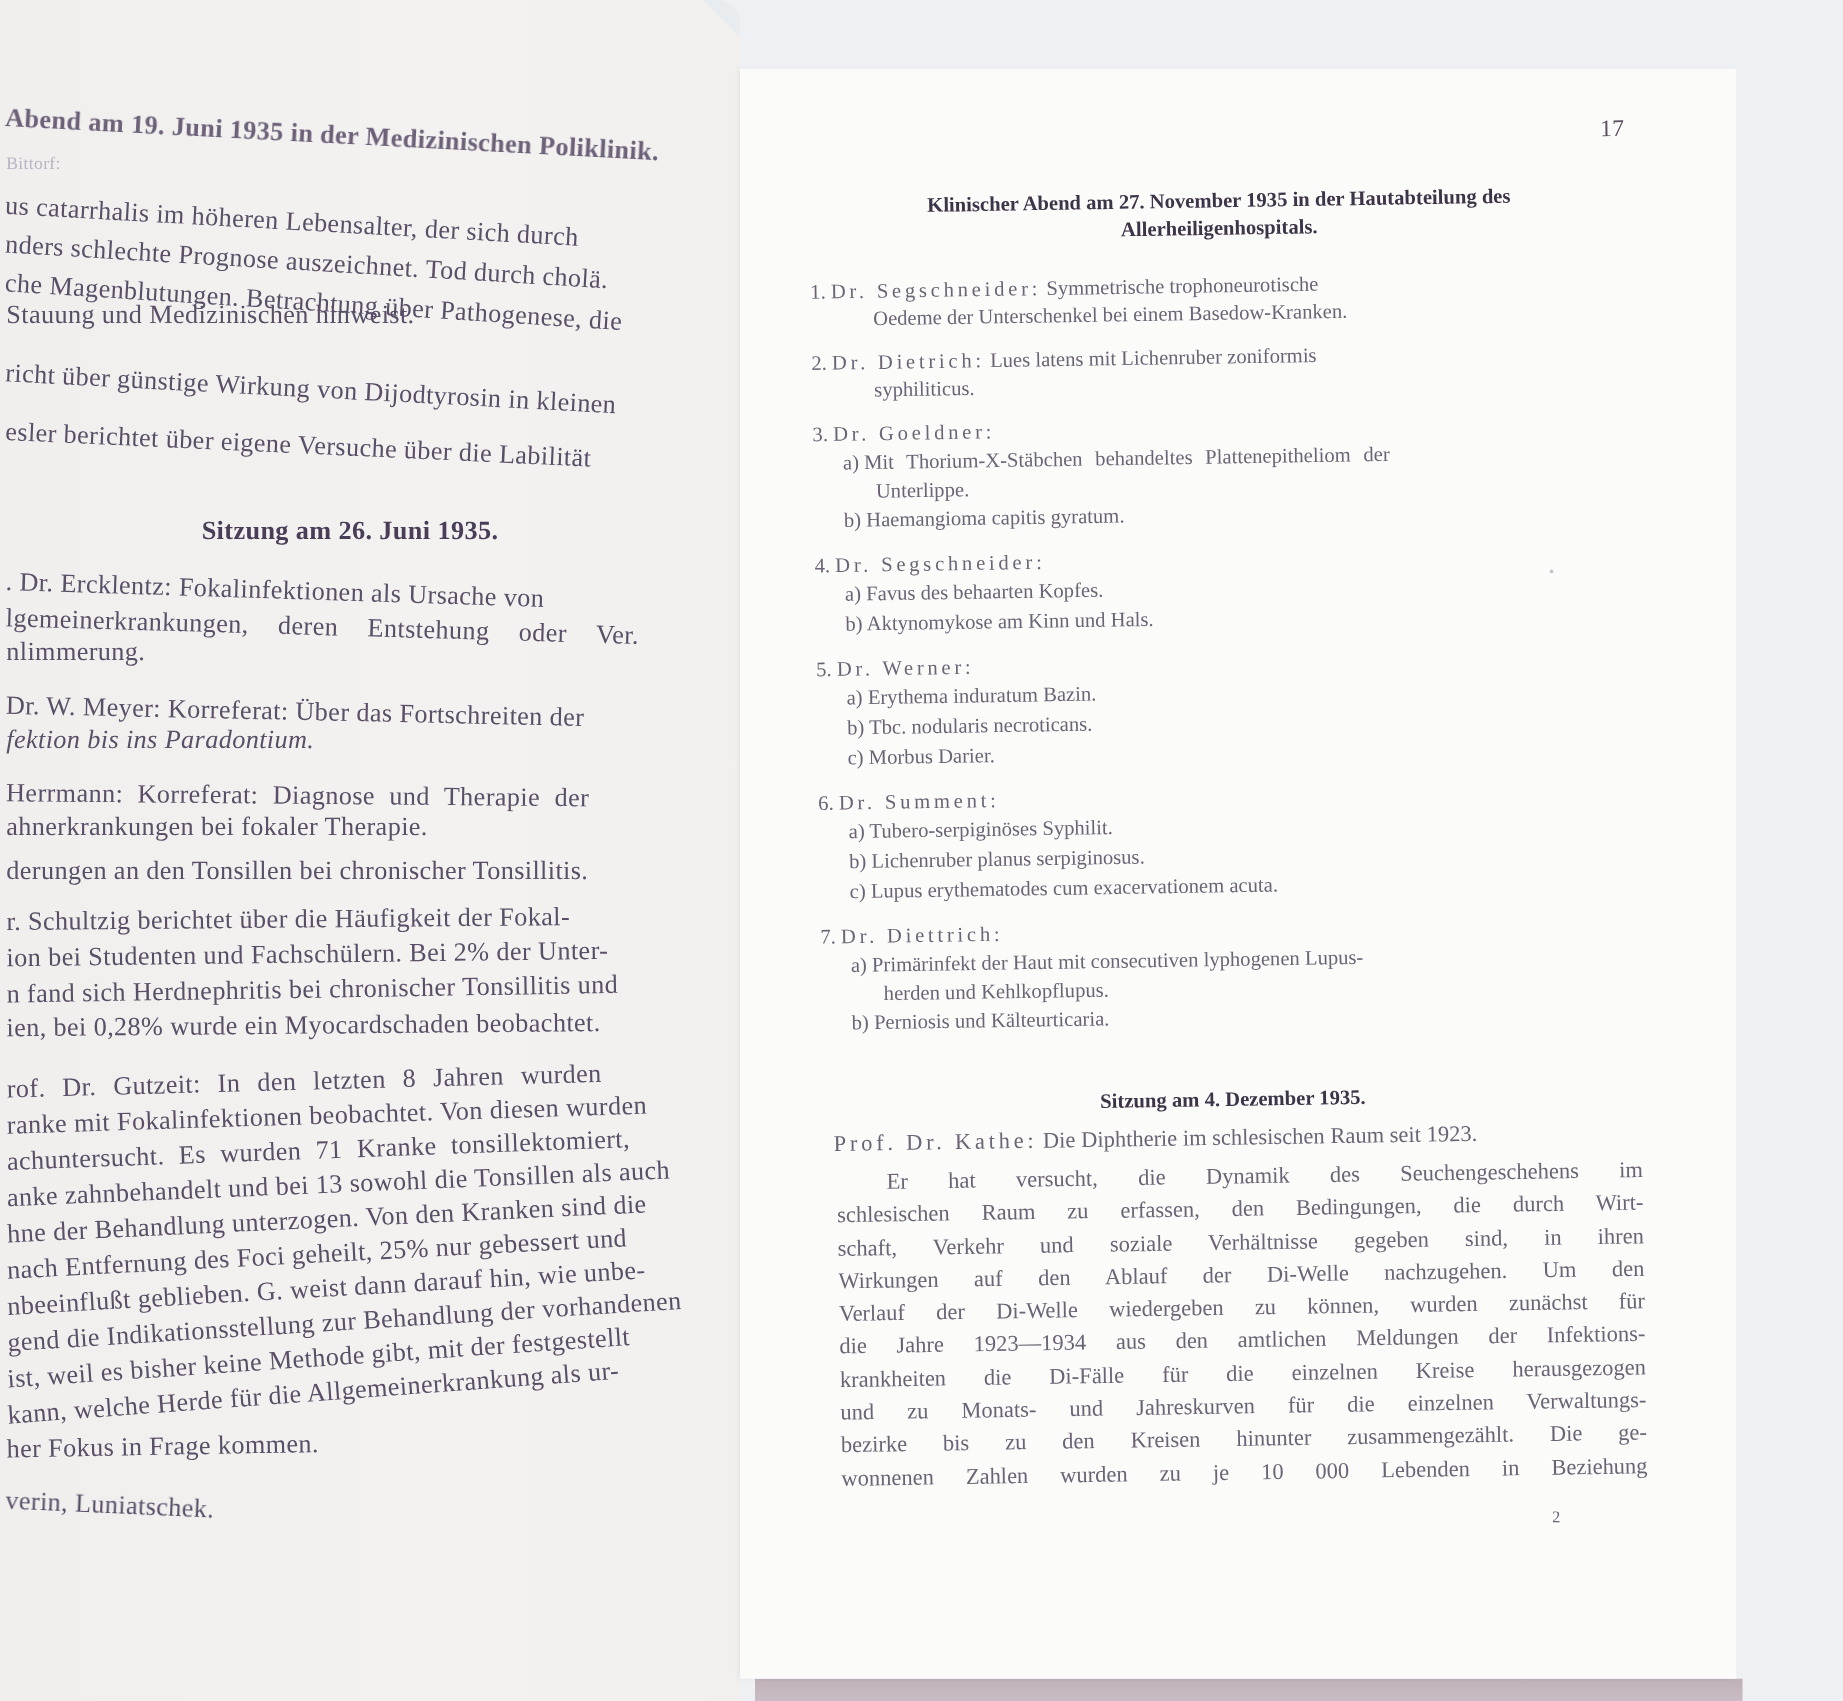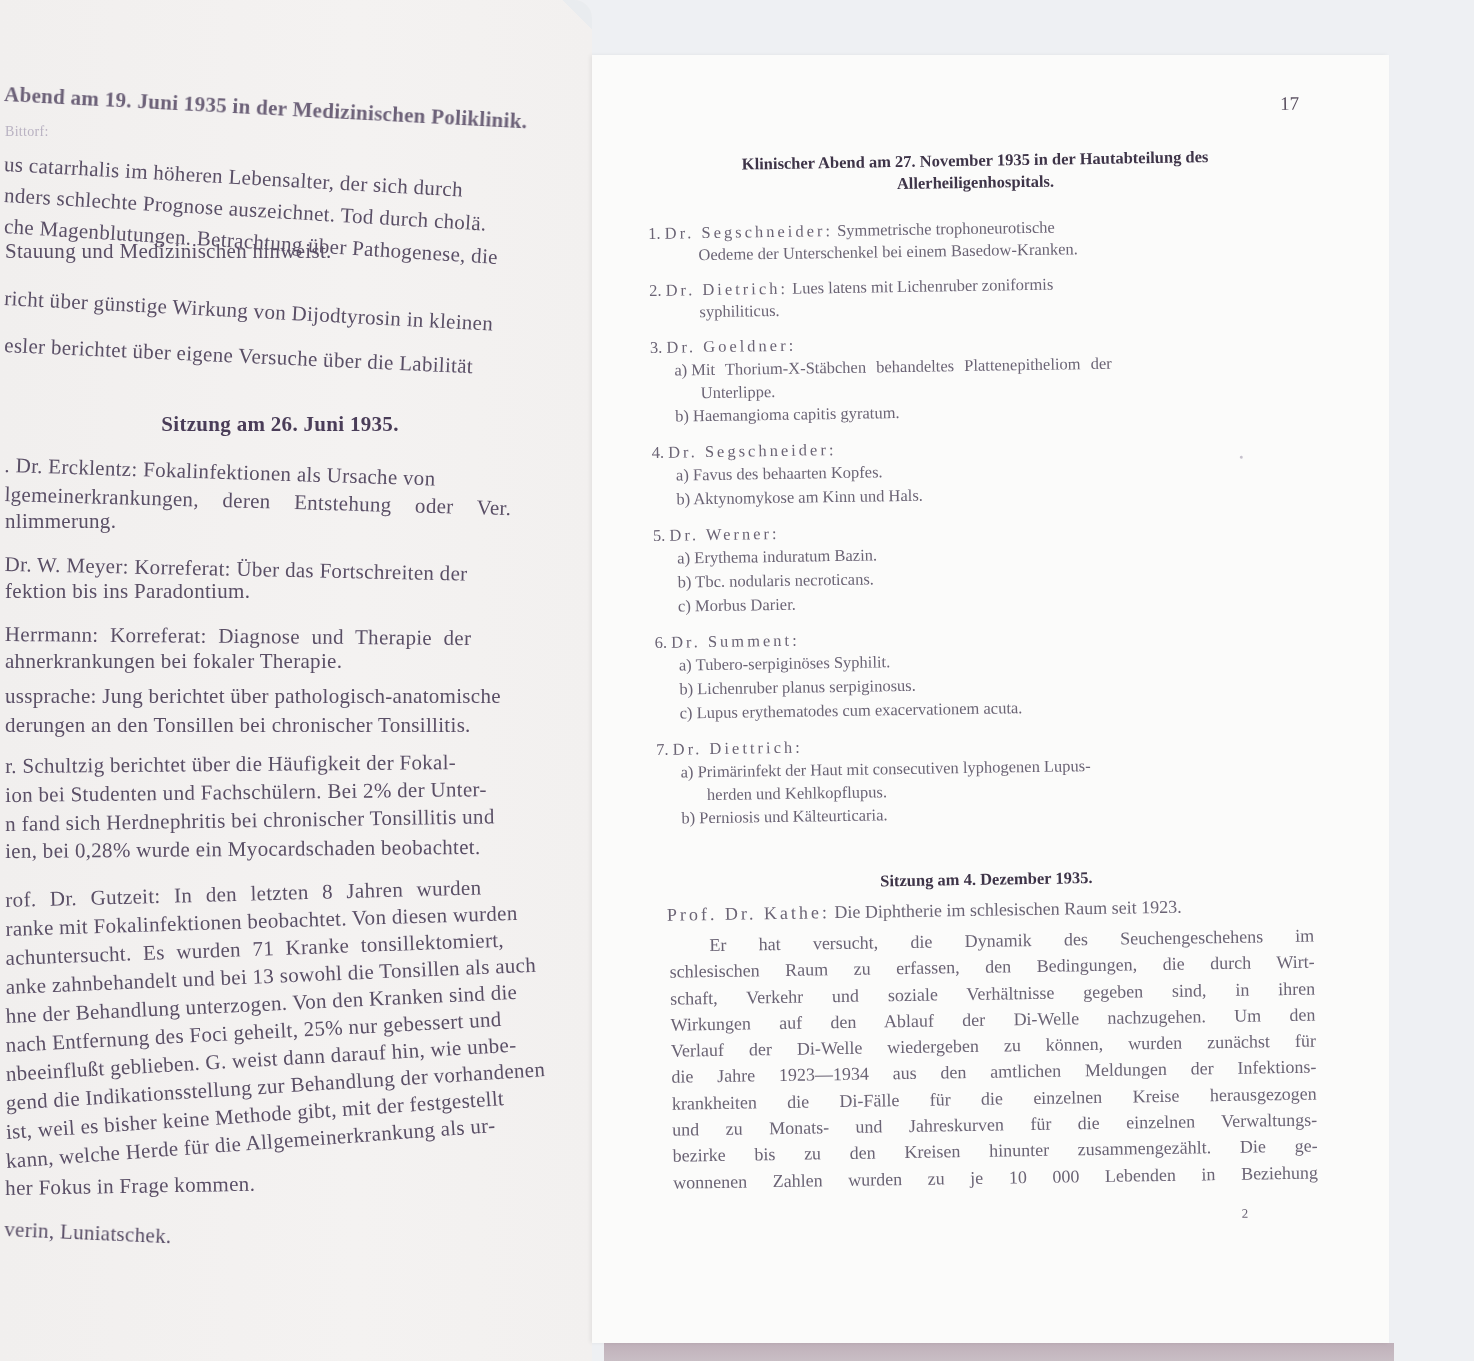--- a/index.html
+++ b/index.html
@@ -214,26 +214,25 @@
 
     <div class="l-line" style="top:48px; left:75px; transform:rotate(2.6deg); transform-origin:0 0;">esler berichtet über eigene Versuche über die Labilität</div>
 
     <div class="l-line left-section-head" style="top:98px; left:-30px; width:660px;">Sitzung am 26. Juni 1935.</div>
 
     <div class="l-line" style="top:110px; left:75px; transform:rotate(1.8deg); transform-origin:0 0;">. Dr. Ercklentz: Fokalinfektionen als Ursache von</div>
     <div class="l-line" style="top:110px; left:75px; transform:rotate(1.6deg); transform-origin:0 0; word-spacing:18px;">lgemeinerkrankungen, deren Entstehung oder Ver.</div>
     <div class="l-line" style="top:108px; left:75px;">nlimmerung.</div>
 
     <div class="l-line" style="top:122px; left:75px; transform:rotate(1.2deg); transform-origin:0 0;">Dr. W. Meyer: Korreferat: Über das Fortschreiten der</div>
-    <div class="l-line" style="top:120px; left:75px;">fektion bis ins Paradontium.</div>
+    <div class="l-line" style="top:120px; left:75px;font-style:italic;">fektion bis ins Paradontium.</div>
 
     <div class="l-line" style="top:134px; left:75px; transform:rotate(0.5deg); transform-origin:0 0; word-spacing:6px;">Herrmann: Korreferat: Diagnose und Therapie der</div>
     <div class="l-line" style="top:132px; left:75px;">ahnerkrankungen bei fokaler Therapie.</div>
 
-    <div class="l-line" style="top:138px; left:75px;">ussprache: Jung berichtet über pathologisch-anatomische</div>
     <div class="l-line" style="top:138px; left:75px;">derungen an den Tonsillen bei chronischer Tonsillitis.</div>
 
     <div class="l-line" style="top:150px; left:75px; transform:rotate(-0.5deg); transform-origin:0 0;">r. Schultzig berichtet über die Häufigkeit der Fokal-</div>
     <div class="l-line" style="top:150px; left:75px; transform:rotate(-0.7deg); transform-origin:0 0;">ion bei Studenten und Fachschülern. Bei 2% der Unter-</div>
     <div class="l-line" style="top:150px; left:75px; transform:rotate(-0.9deg); transform-origin:0 0;">n fand sich Herdnephritis bei chronischer Tonsillitis und</div>
     <div class="l-line" style="top:148px; left:75px; transform:rotate(-0.5deg); transform-origin:0 0;">ien, bei 0,28% wurde ein Myocardschaden beobachtet.</div>
 
     <div class="l-line" style="top:168px; left:75px; transform:rotate(-1.5deg); transform-origin:0 0; word-spacing:8px;">rof. Dr. Gutzeit: In den letzten 8 Jahren wurden</div>
     <div class="l-line" style="top:168px; left:75px; transform:rotate(-1.8deg); transform-origin:0 0;">ranke mit Fokalinfektionen beobachtet. Von diesen wurden</div>
     <div class="l-line" style="top:168px; left:75px; transform:rotate(-2.1deg); transform-origin:0 0; word-spacing:6px;">achuntersucht. Es wurden 71 Kranke tonsillektomiert,</div>

